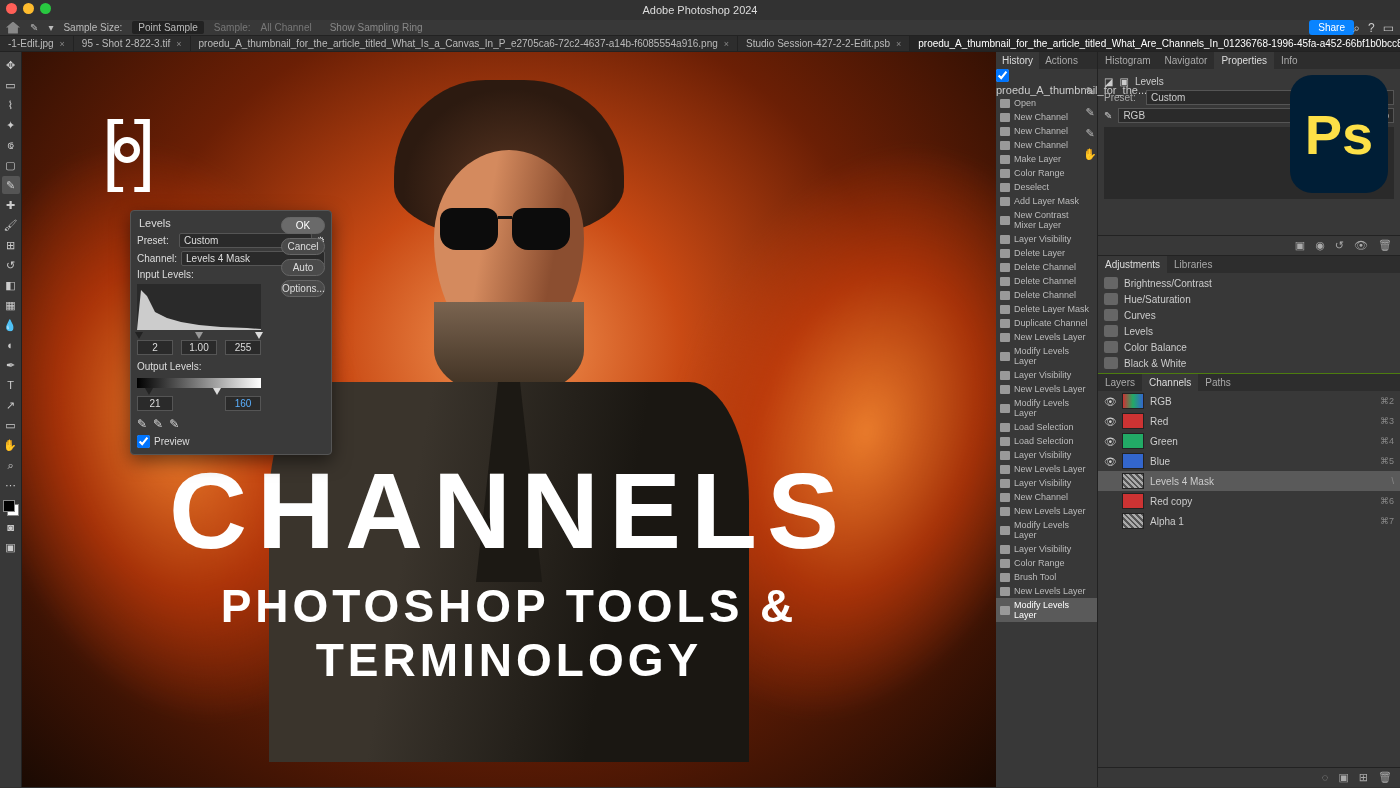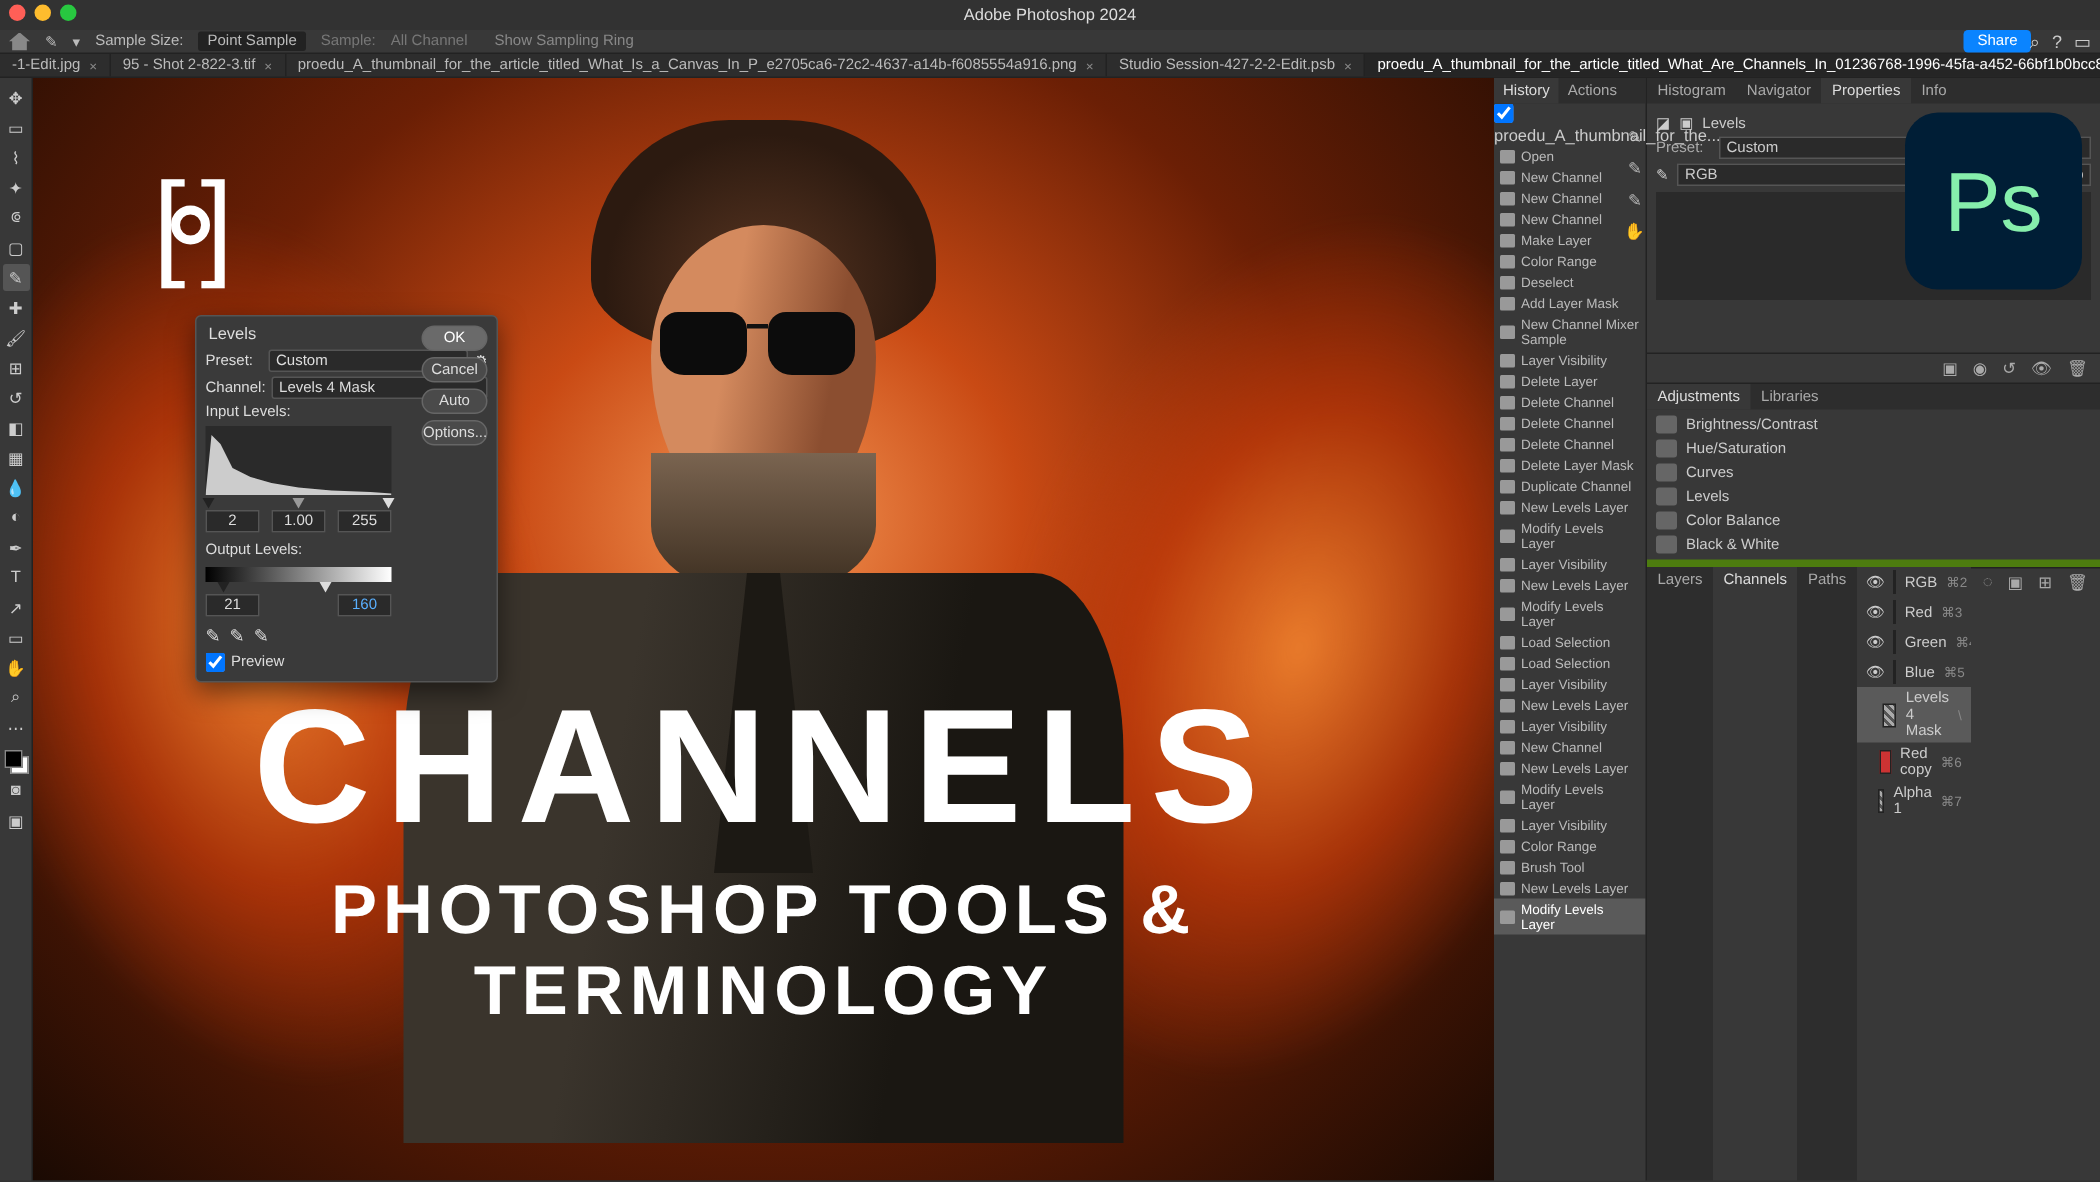--- a/index.html
+++ b/index.html
@@ -75,27 +75,27 @@
 .hist-list .h .hicon { width: 10px; height: 9px; background: #999; border-radius: 1px; flex-shrink: 0; }
 .props { width: 302px; display: flex; flex-direction: column; }
 .ptabs { display: flex; background: #2d2d2d; font-size: 10px; }
 .ptabs span { padding: 3px 7px; color: #aaa; }
 .ptabs span.act { background: #383838; color: #ddd; }
 .prop-body { padding: 4px 6px; font-size: 10px; }
 .prop-body .sect { display: flex; align-items: center; gap: 6px; margin: 3px 0; }
 .prop-body .sect label { min-width: 36px; color: #aaa; }
 .wide { flex: 1; background: #2a2a2a; border: 1px solid #555; padding: 1px 4px; font-size: 10px; color: #ccc; }
 .mini-hist { height: 72px; background: #2a2a2a; margin: 4px 0; position: relative; }
-.pslogo { position: absolute; right: 12px; top: 6px; width: 118px; height: 118px; background: #001e36; border-radius: 22px; display: flex; align-items: center; justify-content: center; color: #86efac; font-size: 56px; font-weight: 400; font-family: Arial; }
+.pslogo { position: absolute; right: 12px; top: 6px; width: 98px; height: 118px; background: #001e36; border-radius: 22px; display: flex; align-items: center; justify-content: center; color: #fde047; font-size: 56px; font-weight: 700; font-family: Arial; }
 .side-icons { width: 20px; position: absolute; right: 304px; top: 88px; display: flex; flex-direction: column; gap: 8px; align-items: center; color: #bbb; font-size: 11px; }
 .adj-panel { border-top: 1px solid #222; }
 .adj-list { padding: 2px 0; }
 .adj-list .a { display: flex; align-items: center; gap: 6px; padding: 2px 6px; font-size: 10px; color: #ccc; }
 .adj-list .a .aic { width: 14px; height: 12px; background: #666; border-radius: 2px; }
-.layers-panel { flex: 1; border-top: 5px solid #4d7c0f; display: flex; }
+.layers-panel { flex: 1; border-top: 1px solid #4d7c0f; display: flex; flex-direction: column; }
 .ch-list { flex: 1; overflow: auto; font-size: 10px; }
 .ch { display: flex; align-items: center; gap: 6px; padding: 2px 6px; }
 .ch.sel { background: #5a5a5a; }
 .ch .eye { width: 12px; font-size: 10px; color: #ccc; }
 .ch .thumb { width: 22px; height: 16px; background: #888; border: 1px solid #222; }
 .ch .thumb.r { background: #c33; } .ch .thumb.g { background: #2a6; } .ch .thumb.b { background: #36c; }
 .ch .thumb.rgb { background: linear-gradient(90deg,#c33,#2a6,#36c); }
 .ch .thumb.mask { background: repeating-linear-gradient(45deg,#aaa,#aaa 2px,#555 2px,#555 4px); }
 .ch .short { margin-left: auto; color: #888; font-size: 9px; }
 .bottom-icons { display: flex; gap: 10px; padding: 3px 8px; border-top: 1px solid #222; justify-content: flex-end; color: #aaa; font-size: 11px; }
@@ -298,21 +298,21 @@
           <div class="h">
             <div class="hicon"></div>
             <span>Deselect</span>
           </div>
           <div class="h">
             <div class="hicon"></div>
             <span>Add Layer Mask</span>
           </div>
           <div class="h">
             <div class="hicon"></div>
-            <span>New Channel Mixer Sample</span>
+            <span>New Contrast Mixer Layer</span>
           </div>
           <div class="h">
             <div class="hicon"></div>
             <span>Layer Visibility</span>
           </div>
           <div class="h">
             <div class="hicon"></div>
             <span>Delete Layer</span>
           </div>
           <div class="h">

